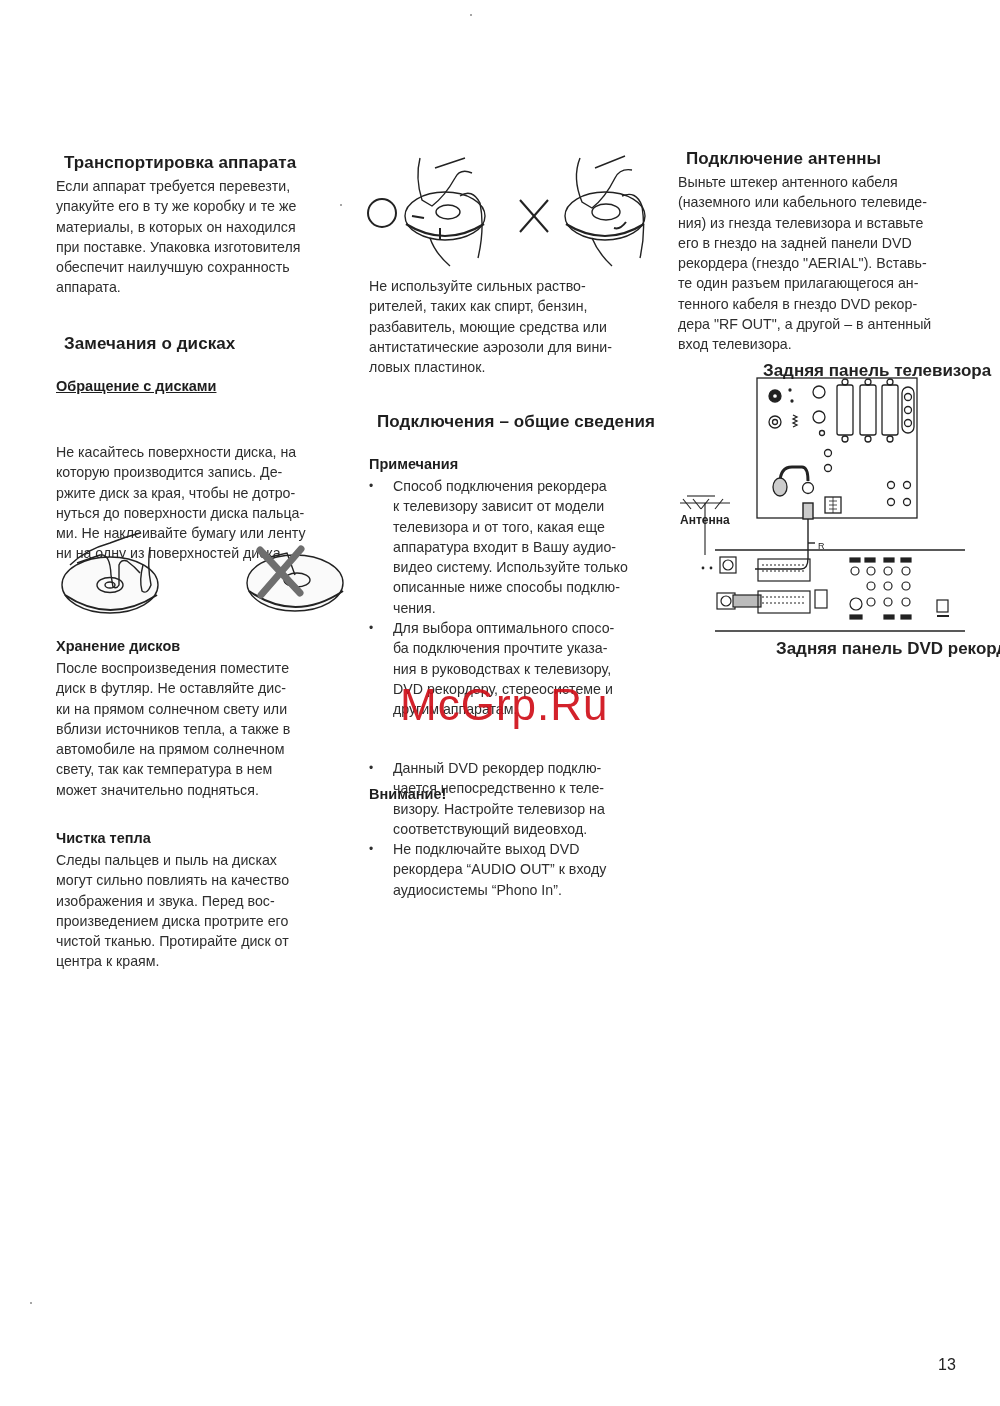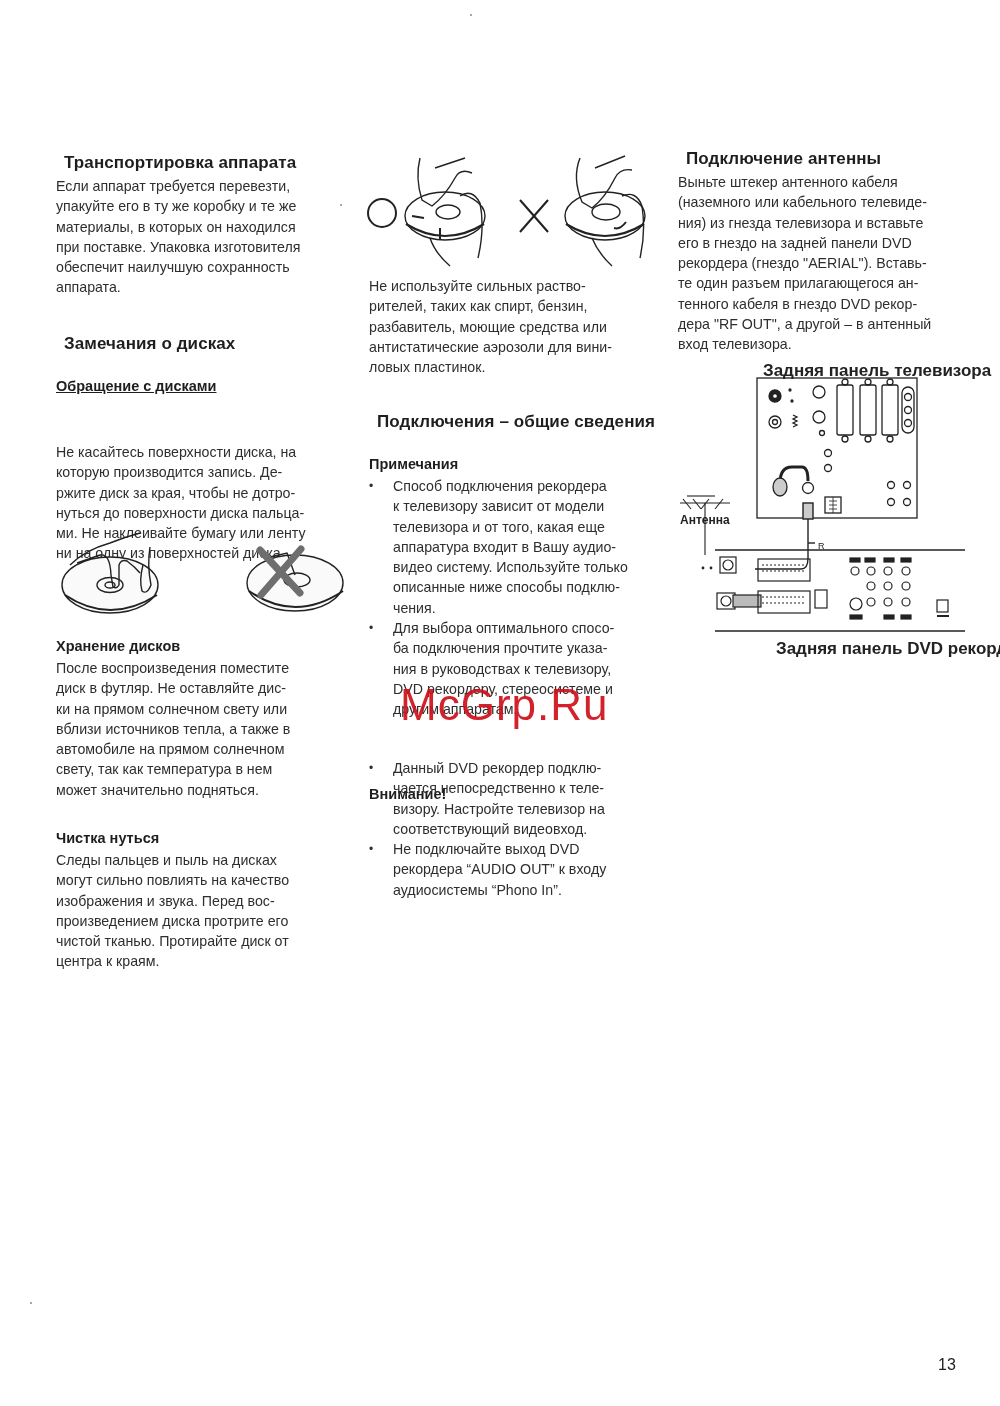--- a/index.html
+++ b/index.html
@@ -61,21 +61,21 @@
 
 <h3 class="h3" style="left:56px; top:638px;">Хранение дисков</h3>
 <p class="p" style="left:56px; top:658px;">После воспроизведения поместите
 диск в футляр. Не оставляйте дис-
 ки на прямом солнечном свету или
 вблизи источников тепла, а также в
 автомобиле на прямом солнечном
 свету, так как температура в нем
 может значительно подняться.</p>
 
-<h3 class="h3" style="left:56px; top:830px;">Чистка нуться</h3>
+<h3 class="h3" style="left:56px; top:830px;">Чистка тепла</h3>
 <p class="p" style="left:56px; top:850px;">Следы пальцев и пыль на дисках
 могут сильно повлиять на качество
 изображения и звука. Перед вос-
 произведением диска протрите его
 чистой тканью. Протирайте диск от
 центра к краям.</p>
 
 <svg class="illus" style="left:360px; top:148px;" width="290" height="120" viewBox="0 0 290 120">
   <g fill="none" stroke="#222" stroke-width="2">
     <circle cx="22" cy="65" r="14"></circle>

